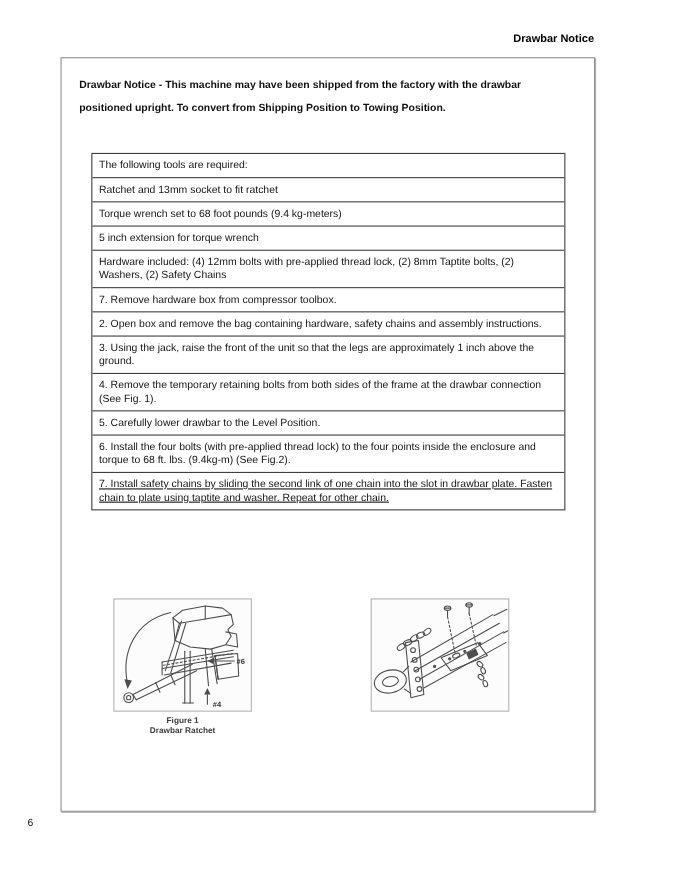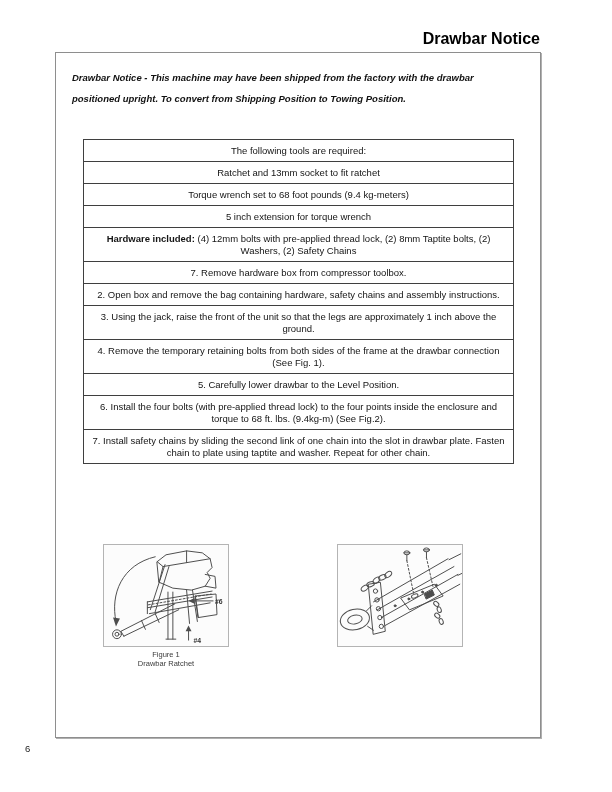--- a/index.html
+++ b/index.html
@@ -9,21 +9,21 @@
     color: #1a1a1a;
     position: relative;
     overflow: hidden;
   }
   .page { position: absolute; inset: 0; }
 
   .header-title {
     position: absolute;
     top: 30px;
     right: 72px;
-    font-size: 16px;
+    font-size: 10px;
     font-weight: bold;
     color: #000;
   }
 
   .content-box {
     position: absolute;
     left: 55px;
     top: 52px;
     width: 486px;
     height: 686px;
@@ -34,60 +34,58 @@
 
   .notice {
     position: absolute;
     left: 16px;
     top: 14px;
     font-size: 9.5px;
     font-weight: bold;
     line-height: 21px;
     white-space: nowrap;
     color: #111;
-    font-style: italic;
   }
 
   .tools-table {
     position: absolute;
     left: 27px;
     top: 86px;
     width: 431px;
     border: 1px solid #3f3f3f;
     background: #fff;
   }
   .table-row {
     border-bottom: 1px solid #3f3f3f;
     padding: 5px 6px 4px 6px;
     font-size: 9.5px;
     line-height: 12px;
     color: #141414;
-    text-align: center;
-  }
-  .table-row:last-child { border-bottom: none; }
-  .row-bold { font-weight: bold; }
+  }
+  .table-row:last-child { border-bottom: none; text-decoration: underline; }
+  .row-bold { font-weight: normal; }
 
   .figure {
     position: absolute;
     width: 126px;
   }
   .figure-1 { left: 47px; top: 491px; }
   .figure-2 { left: 281px; top: 491px; }
   .fig-image {
     width: 126px;
     height: 103px;
     border: 1px solid #b4b4b4;
     background: #fcfcfc;
   }
   .fig-image svg { display: block; width: 100%; height: 100%; }
   .fig-caption {
     margin-top: 3px;
     text-align: center;
     font-size: 7.5px;
-    font-weight: normal;
+    font-weight: bold;
     line-height: 9px;
     color: #3b3b3b;
   }
 
   .page-number {
     position: absolute;
     left: 25px;
     top: 743px;
     font-size: 9.5px;
     color: #222;

